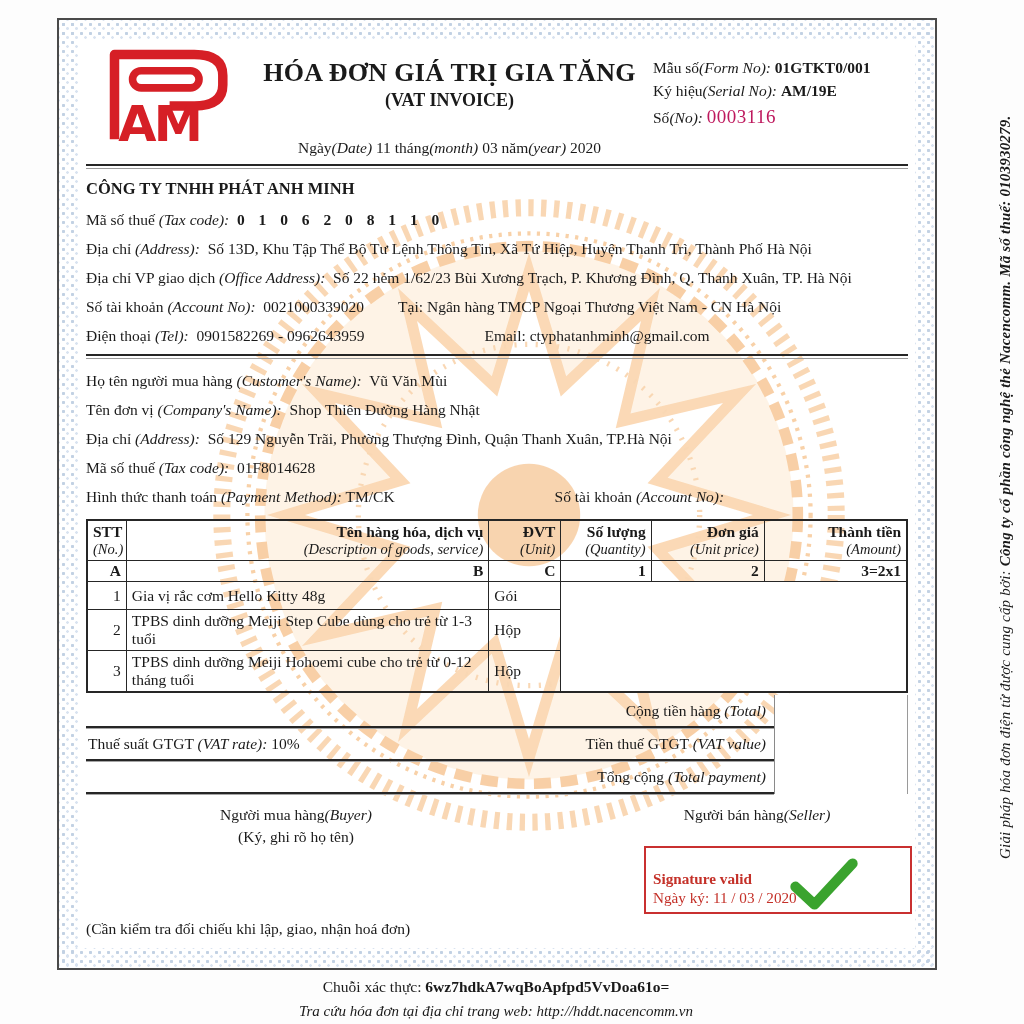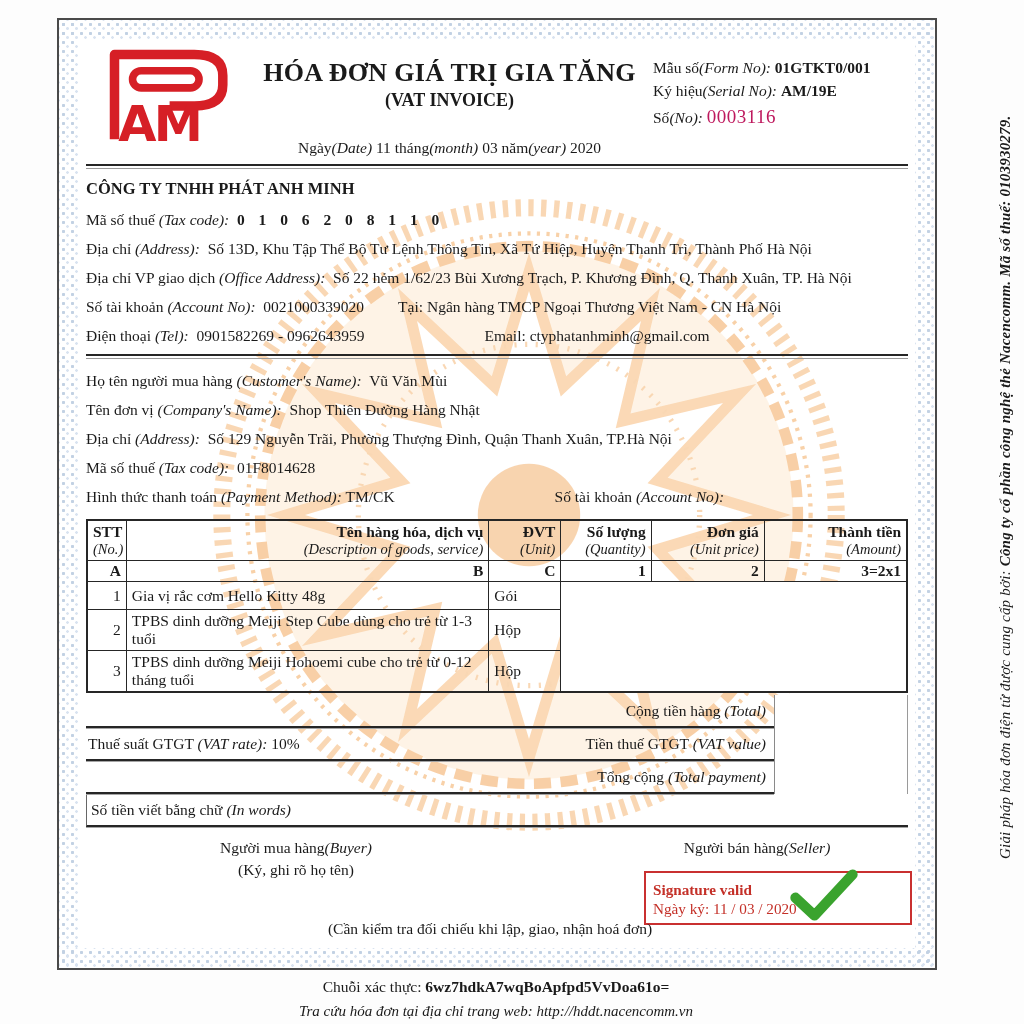--- a/index.html
+++ b/index.html
@@ -53,24 +53,24 @@
   .tmain{flex:1;display:flex;align-items:center;padding:7px 8px 6px 2px;border-bottom:2px solid #262626;box-shadow:0 1px 0 #a5a5a5;white-space:nowrap;}
   .tmain.end{justify-content:flex-end;}
   .tmain.between{justify-content:space-between;}
   .tamt{flex:0 0 132px;background:#fff;border-left:1px solid #8a8a8a;border-right:1px solid #9a9a9a;}
   .twords{display:flex;align-items:center;border-bottom:2px solid #262626;box-shadow:0 1px 0 #a5a5a5;border-left:1px solid #666;padding:7px 8px 6px 4px;white-space:nowrap;}
   .twords .wlabel{background:#fff;padding-right:6px;}
   
   .sigs{position:relative;height:190px;margin-top:10px;}
   .buyer{position:absolute;left:60px;width:300px;text-align:center;line-height:1.4;}
   .seller{position:absolute;right:-4px;width:310px;text-align:center;line-height:1.4;}
-  .stamp{margin:12px 0 0 auto;width:250px;border:2px solid #c93030;color:#c43028;text-align:left;padding:7px 7px 4px 7px;font-size:15.2px;line-height:1.28;position:relative;background:rgba(255,255,255,.65);}
+  .stamp{margin:20px 0 0 auto;width:250px;border:2px solid #c93030;color:#c43028;text-align:left;padding:21px 7px 4px 7px;font-size:15.2px;line-height:1.28;position:relative;background:rgba(255,255,255,.65);}
   .stamp .s1{font-weight:bold;}
   .checkmark{position:absolute;right:52px;bottom:2px;}
-  .check-note{position:absolute;bottom:8px;left:0;right:14px;text-align:center;}
+  .check-note{position:absolute;bottom:8px;left:0;right:14px;text-align:left;}
   
   .verify{position:absolute;top:978px;left:57px;width:878px;text-align:center;font-size:15.5px;}
   .verify b{font-weight:bold;}
   .lookup{position:absolute;top:1003px;left:57px;width:878px;text-align:center;font-style:italic;font-size:15px;}
   
   .side-note{position:absolute;top:30px;right:10px;height:915px;writing-mode:vertical-rl;transform:rotate(180deg);font-style:italic;font-size:15px;text-align:center;letter-spacing:.2px;white-space:nowrap;}
   .side-note b{font-weight:bold;}
 </style>
 </head>
 <body>
@@ -225,24 +225,20 @@
           <span><span>Tiền thuế GTGT</span> <i>(VAT value)</i></span>
         </div>
         <div class="tamt"></div>
       </div>
       <div class="trow">
         <div class="tmain end">
             <span><span>Tổng cộng</span> <i>(Total payment)</i></span>
           </div>
         <div class="tamt"></div>
       </div>
-      <div class="twords">
-        <span class="wlabel"><span>Số tiền viết bằng chữ</span> <i>(In words)</i></span>
-        <span></span>
-      </div>
     </div>
 
     <div class="sigs">
       <div class="buyer">
         <div><span>Người mua hàng</span><i>(Buyer)</i></div>
         <div>(Ký, ghi rõ họ tên)</div>
       </div>
       <div class="seller">
         <div><span>Người bán hàng</span><i>(Seller)</i></div>
         <div class="stamp">

